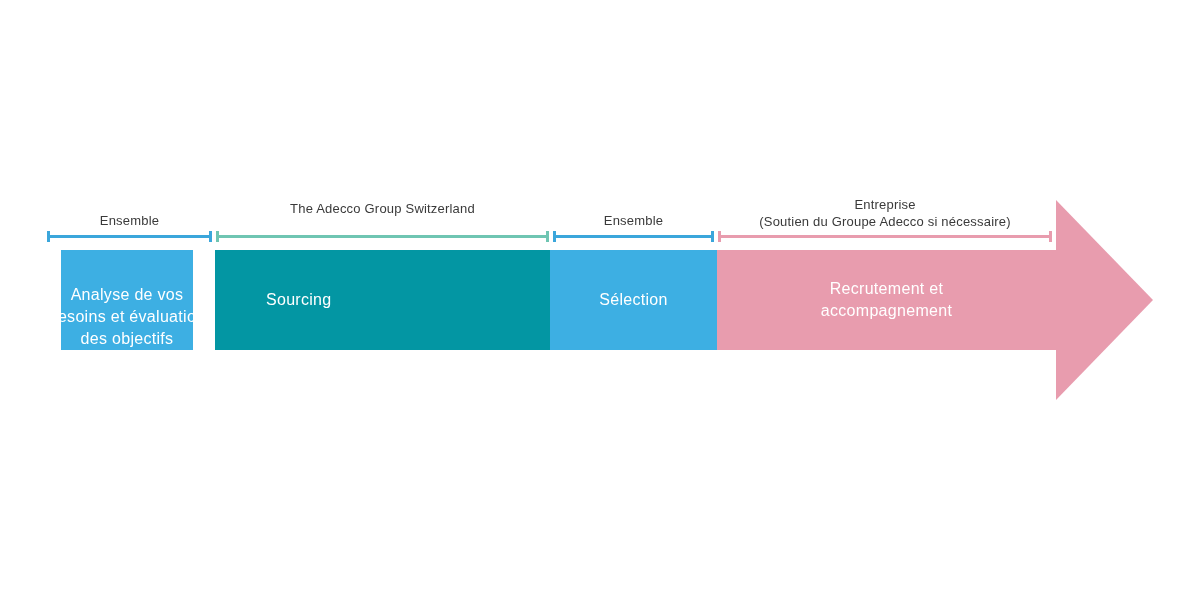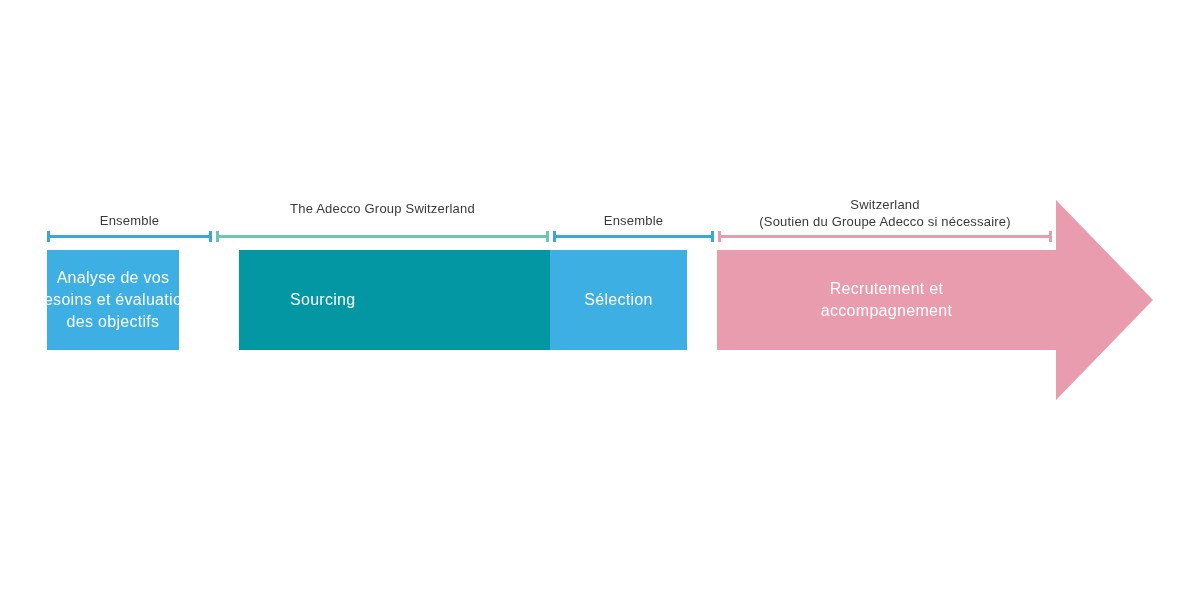--- a/index.html
+++ b/index.html
@@ -93,21 +93,21 @@
   <div class="bracket-label" style="left:47px; width:165px; top:212px;">
     <span>Ensemble</span>
   </div>
   <div class="bracket-label" style="left:216px; width:333px; top:200px;">
     <span>The Adecco Group Switzerland</span>
   </div>
   <div class="bracket-label" style="left:553px; width:161px; top:212px;">
     <span>Ensemble</span>
   </div>
   <div class="bracket-label" style="left:718px; width:334px; top:196px;">
-    <span>Switzerland</span>
+    <span>Entreprise</span>
     <span>(Soutien du Groupe Adecco si nécessaire)</span>
   </div>
 
   <div class="bracket" style="left: 47px; width: 165px; --c: #3BA6DB;">
     <span class="cap"></span>
     <span class="line"></span>
     <span class="cap"></span>
   </div>
   <div class="bracket" style="left: 216px; width: 333px; --c: #6FC5B2;">
     <span class="cap"></span>
@@ -118,41 +118,41 @@
     <span class="cap"></span>
     <span class="line"></span>
     <span class="cap"></span>
   </div>
   <div class="bracket" style="left: 718px; width: 334px; --c: #E89CAE;">
     <span class="cap"></span>
     <span class="line"></span>
     <span class="cap"></span>
   </div>
 
-  <div class="seg" style="left: 47px; width: 132px; background-color: rgb(61, 175, 227);">
+  <div class="seg" style="left: 61px; width: 132px; background-color: rgb(61, 175, 227); align-items: flex-end;">
     <div class="seg-text">
       <span>Analyse de vos</span>
       <span>besoins et évaluation</span>
       <span>des objectifs</span>
     </div>
   </div>
 
-  <div class="seg split" style="left: 215px; width: 335px; background-color: rgb(3, 150, 163); margin-left: 24px;">
+  <div class="seg split" style="left: 215px; width: 335px; background-color: rgb(3, 150, 163);">
     <div class="half">
       <div class="seg-text">
         <span>Sourcing</span>
       </div>
     </div>
     <div class="half">
       <div class="seg-text">
       </div>
     </div>
   </div>
 
-  <div class="seg" style="left: 550px; width: 137px; background-color: rgb(61, 175, 227); align-items: center;">
+  <div class="seg" style="left: 550px; width: 167px; background-color: rgb(61, 175, 227); align-items: center;">
     <div class="seg-text">
       <span>Sélection</span>
     </div>
   </div>
 
   <div class="seg split" style="left: 717px; width: 339px; background-color: rgb(232, 156, 174); flex-direction: column;">
     <div class="half">
       <div class="seg-text">
         <span>Recrutement et</span>
         <span>accompagnement</span>

